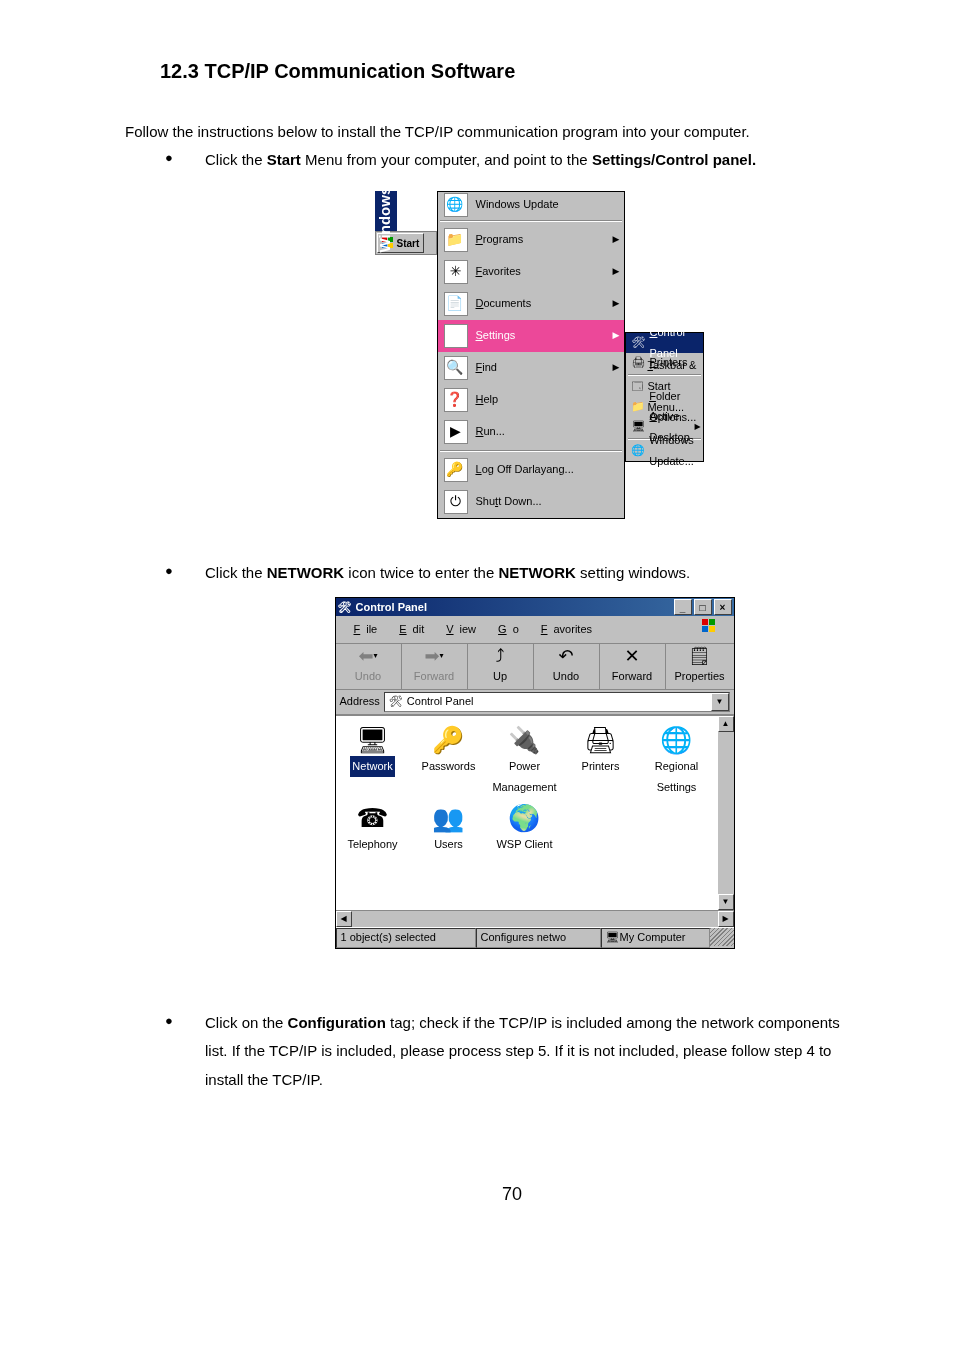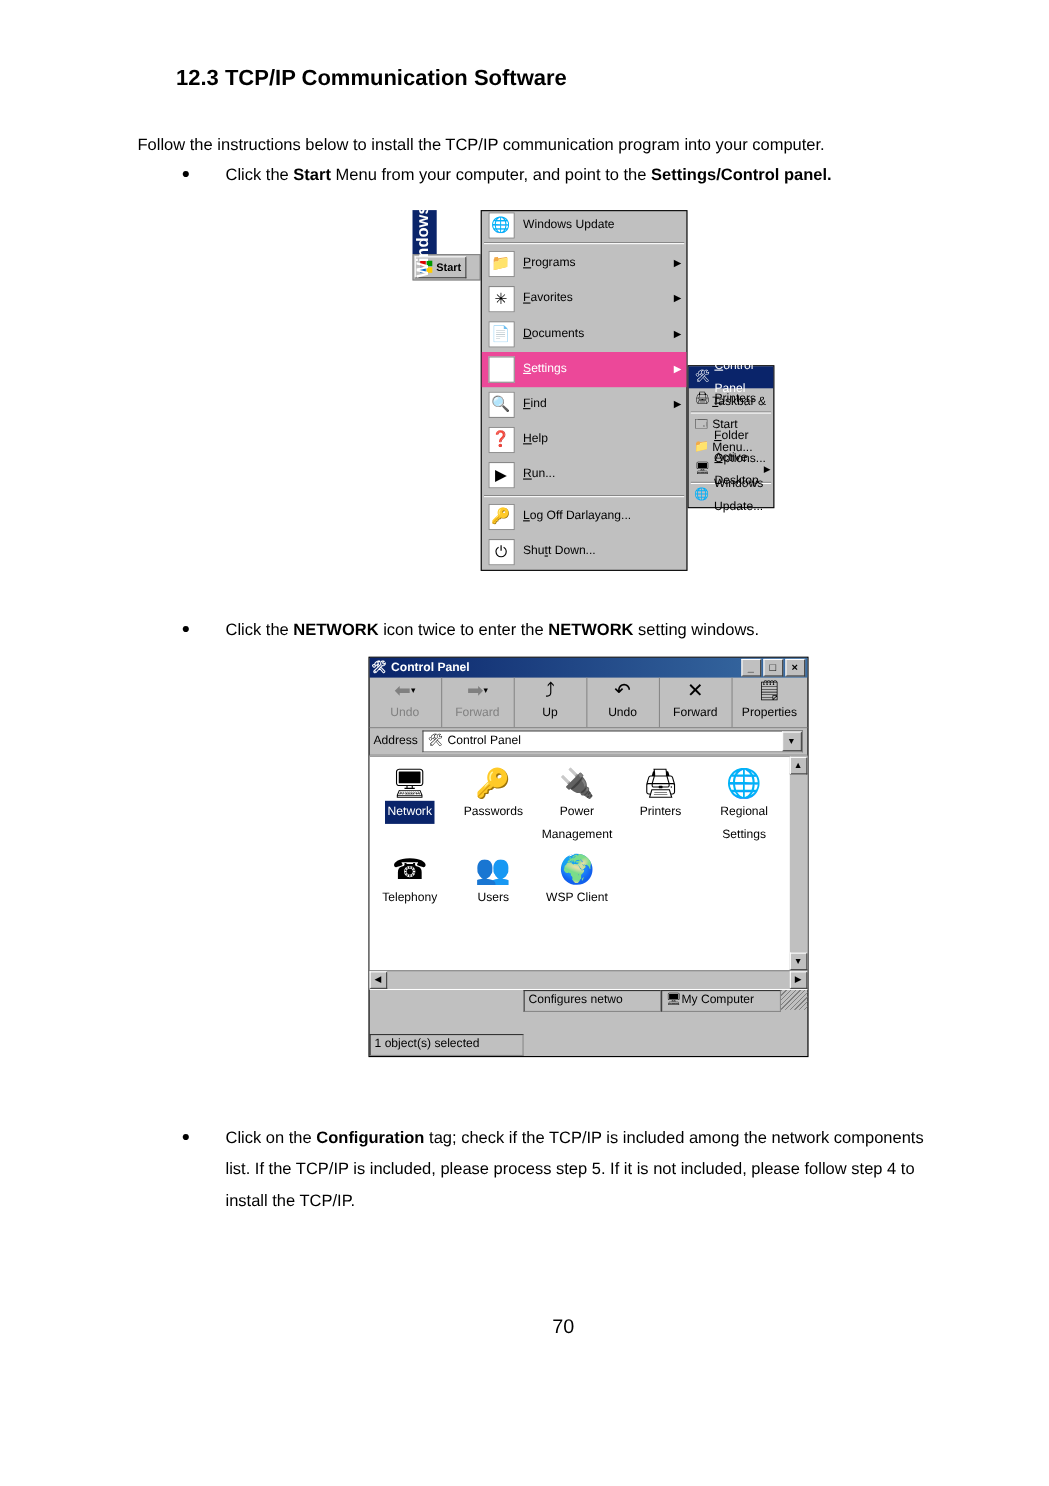--- a/index.html
+++ b/index.html
@@ -266,21 +266,21 @@
     border:1px solid #fff;border-right-color:#404040;border-bottom-color:#404040;
     display:flex;align-items:center;justify-content:center;font-size:8px;
   }
   .cp-hsb .rb{margin-left:auto;}
   .cp-status {
     display:flex; border-top:1px solid #fff;
   }
   .cp-status > div {
     border:1px inset #888; padding:1px 4px; height:16px; display:flex;align-items:center;
   }
-  .cp-status .s1{flex:0 0 130px;margin-top:40px;}
+  .cp-status .s1{flex:0 0 130px;}
   .cp-status .s2{flex:0 0 115px;}
   .cp-status .s3{flex:1;}
   .cp-status .grip{width:16px;
     background:repeating-linear-gradient(135deg,#808080 0 1px,transparent 1px 3px);
     border:none;}
   .pagenum { text-align:center; margin-top: 90px; font-size:18px;}
 </style>
 </head>
 <body>
 
@@ -399,20 +399,30 @@
       
       <div class="cp-window figure">
         <div class="cp-title">
           <span class="tic">🛠</span>
           <span>Control Panel</span>
           <span class="spacer"></span>
           <span class="winbtn">_</span>
           <span class="winbtn">□</span>
           <span class="winbtn">×</span>
         </div>
+        <div class="cp-menu" id="cp-menu">
+            <span><span class="und">F</span>ile</span>
+            <span><span class="und">E</span>dit</span>
+            <span><span class="und">V</span>iew</span>
+            <span><span class="und">G</span>o</span>
+            <span><span class="und">F</span>avorites</span>
+            <span class="winhelp">
+              <span class="winlogo"></span>
+            </span>
+          </div>
         <div class="cp-tool" id="cp-tool">
             <div class="tb">
               <span class="tic2 dd">⬅</span>
               <span class="tlab">Undo</span>
             </div>
             <div class="tb">
               <span class="tic2 dd">➡</span>
               <span class="tlab">Forward</span>
             </div>
             <div class="tb en">

